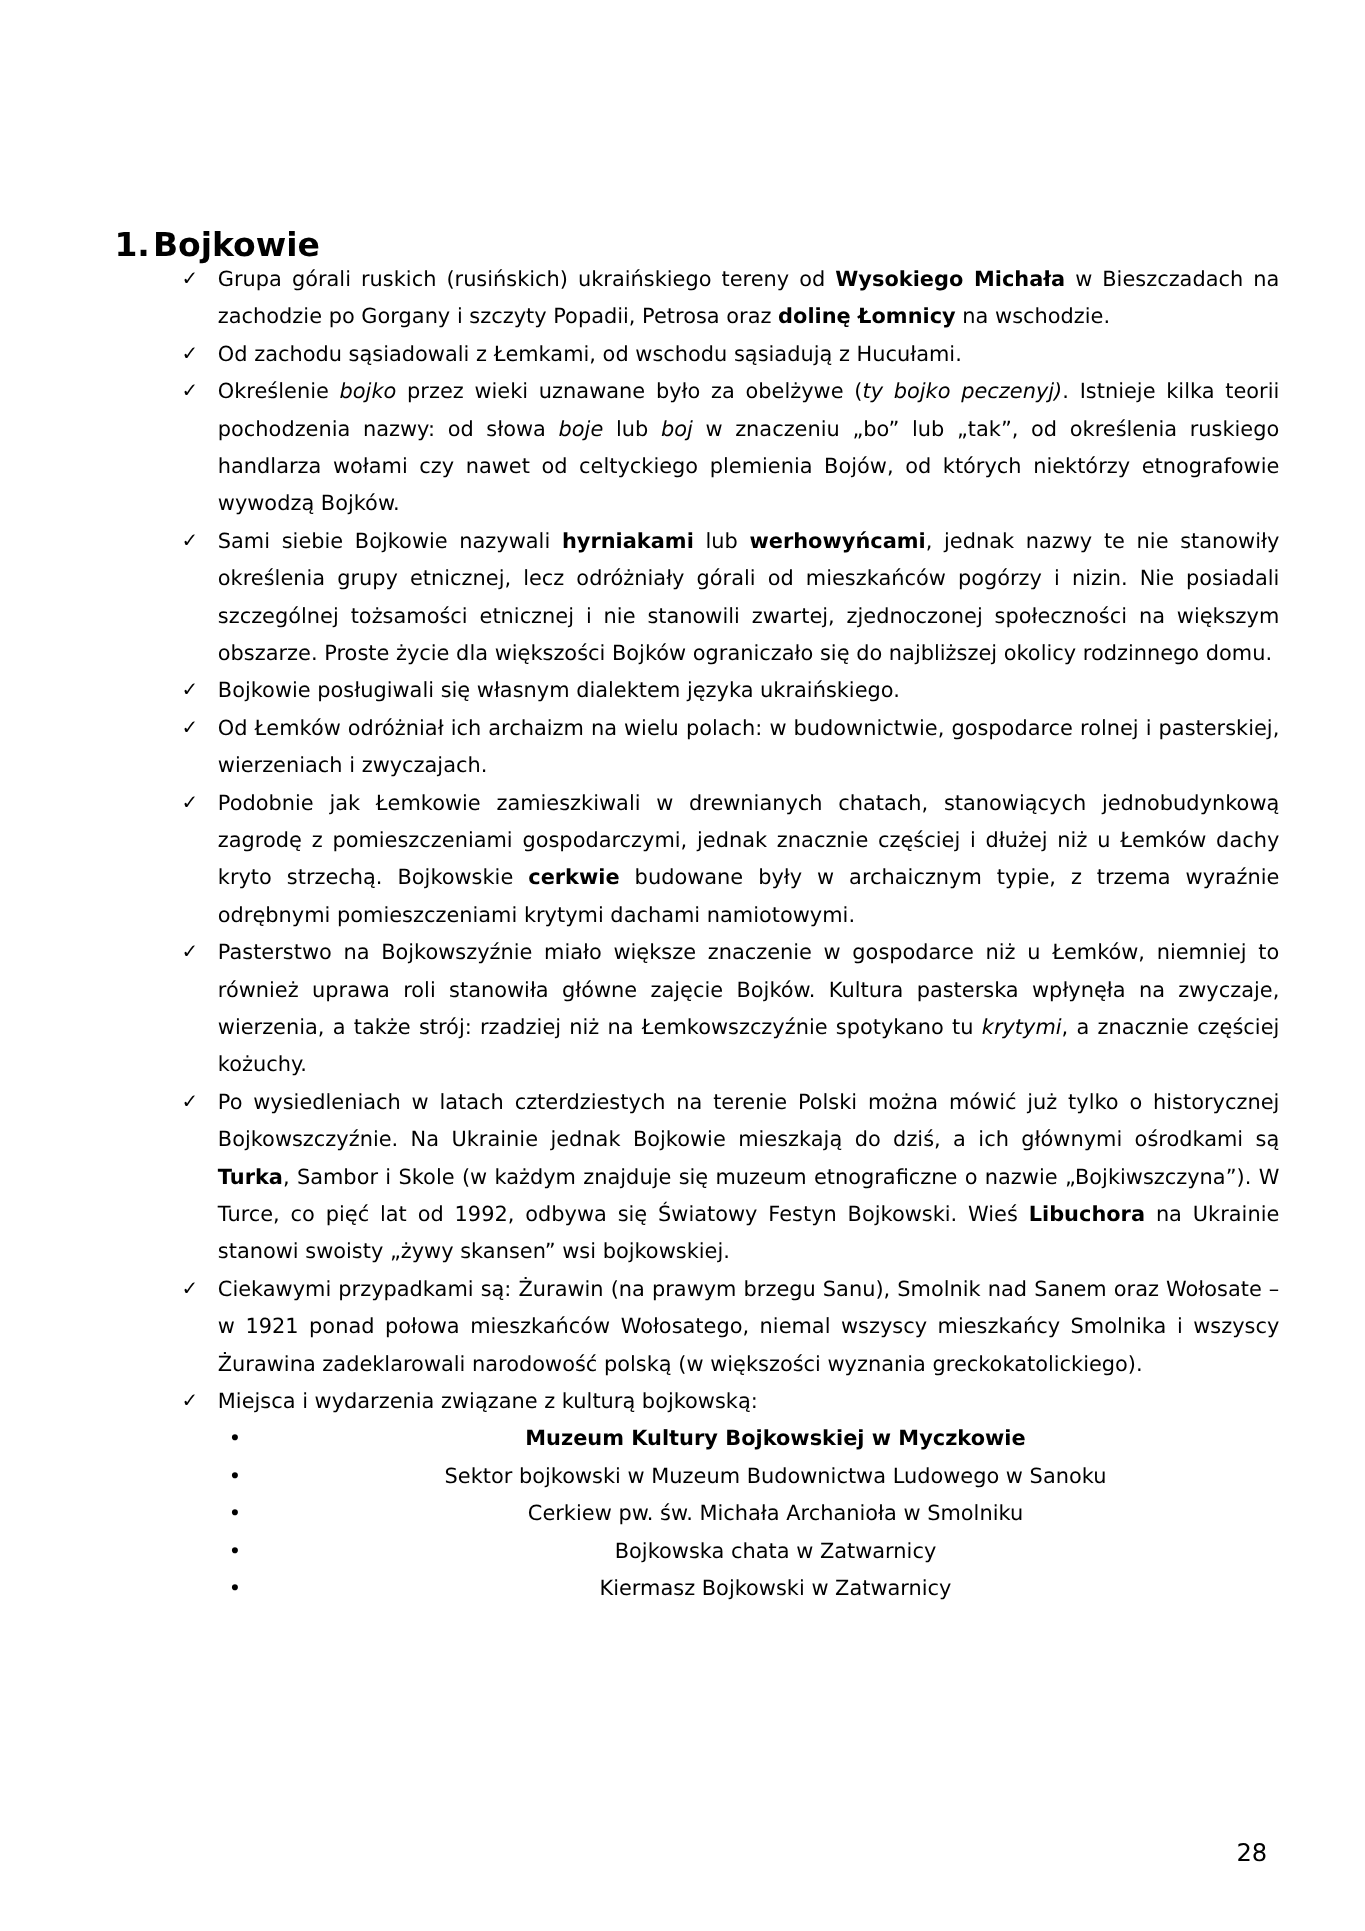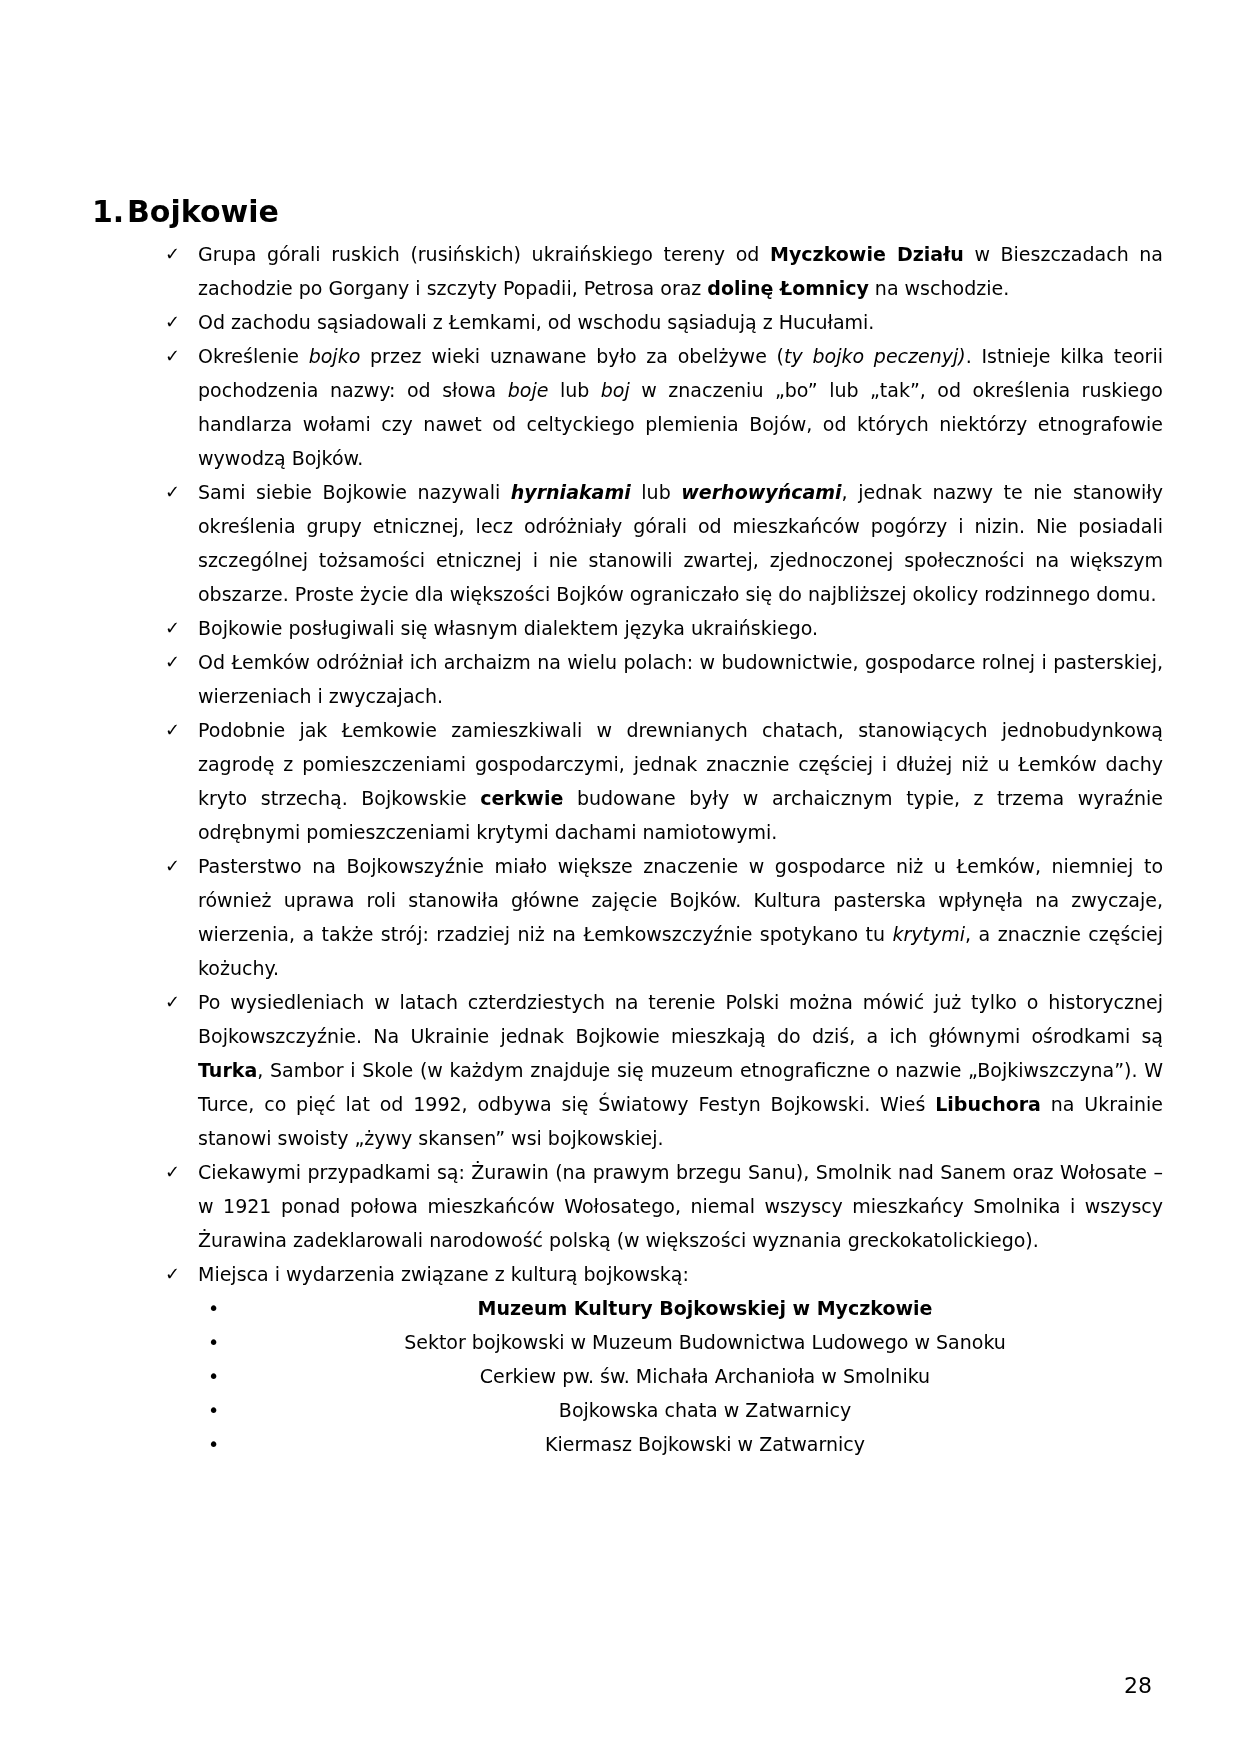--- a/index.html
+++ b/index.html
@@ -25,21 +25,21 @@
     white-space:nowrap;
   }
   h1.chapter .chap-num{
     display:inline-block;
     width:73px;
   }
   h2.section{
     position:absolute;
     left:92px;
     top:195px;
-    margin:0;
+    margin:12px;
     font-size:30px;
     font-weight:bold;
     line-height:1.1;
     white-space:nowrap;
   }
   h2.section .sec-num{
     display:inline-block;
     width:35px;
   }
   .bullets{
@@ -62,41 +62,41 @@
     text-justify:inter-word;
   }
   .sub-bullet-row{display:flex;margin-left:43px;}
   .smark{
     flex:0 0 39px;
     width:39px;
   }
   .sub-bullet-row .btext{text-align:center;}
   .seg-b{font-weight:bold;}
   .seg-i{font-style:italic;}
-  .seg-bi{font-weight:bold;font-style:italic;}
+  .seg-bi{font-weight:bold;}
   .page-number{
     position:absolute;
     left:1124px;
     top:1673px;
     font-size:22px;
     line-height:1.2;
   }
 </style>
 </head>
 <body>
 
 <div class="page">
 
 
   <h2 class="section"><span class="sec-num">1.</span><span>Bojkowie</span></h2>
 
   <div class="bullets" id="bullet-list">
       <div class="bullet-row">
         <span class="bmark">✓</span>
-        <div class="btext"><span>Grupa górali ruskich (rusińskich) ukraińskiego tereny od </span><span class="seg-b">Myczkowie Działu</span><span> w Bieszczadach na zachodzie po Gorgany i szczyty Popadii, Petrosa oraz </span><span class="seg-b">dolinę Łomnicy</span><span> na wschodzie.</span></div>
+        <div class="btext"><span>Grupa górali ruskich (rusińskich) ukraińskiego tereny od </span><span class="seg-b">Wysokiego Michała</span><span> w Bieszczadach na zachodzie po Gorgany i szczyty Popadii, Petrosa oraz </span><span class="seg-b">dolinę Łomnicy</span><span> na wschodzie.</span></div>
       </div>
       <div class="bullet-row">
         <span class="bmark">✓</span>
         <div class="btext"><span>Od zachodu sąsiadowali z Łemkami, od wschodu sąsiadują z Hucułami.</span></div>
       </div>
       <div class="bullet-row">
         <span class="bmark">✓</span>
         <div class="btext"><span>Określenie </span><span class="seg-i">bojko</span><span> przez wieki uznawane było za obelżywe (</span><span class="seg-i">ty bojko peczenyj)</span><span>. Istnieje kilka teorii pochodzenia nazwy: od słowa </span><span class="seg-i">boje</span><span> lub </span><span class="seg-i">boj</span><span> w znaczeniu „bo” lub „tak”, od określenia ruskiego handlarza wołami czy nawet od celtyckiego plemienia Bojów, od których niektórzy etnografowie wywodzą Bojków.</span></div>
       </div>
       <div class="bullet-row">

